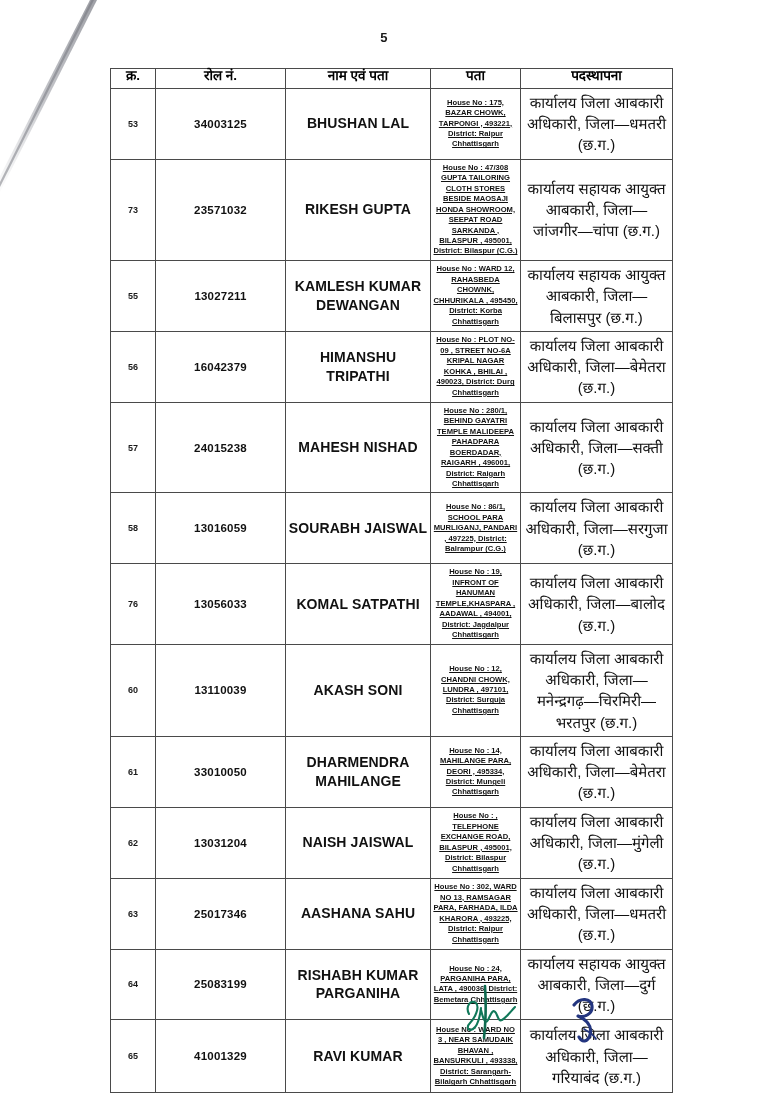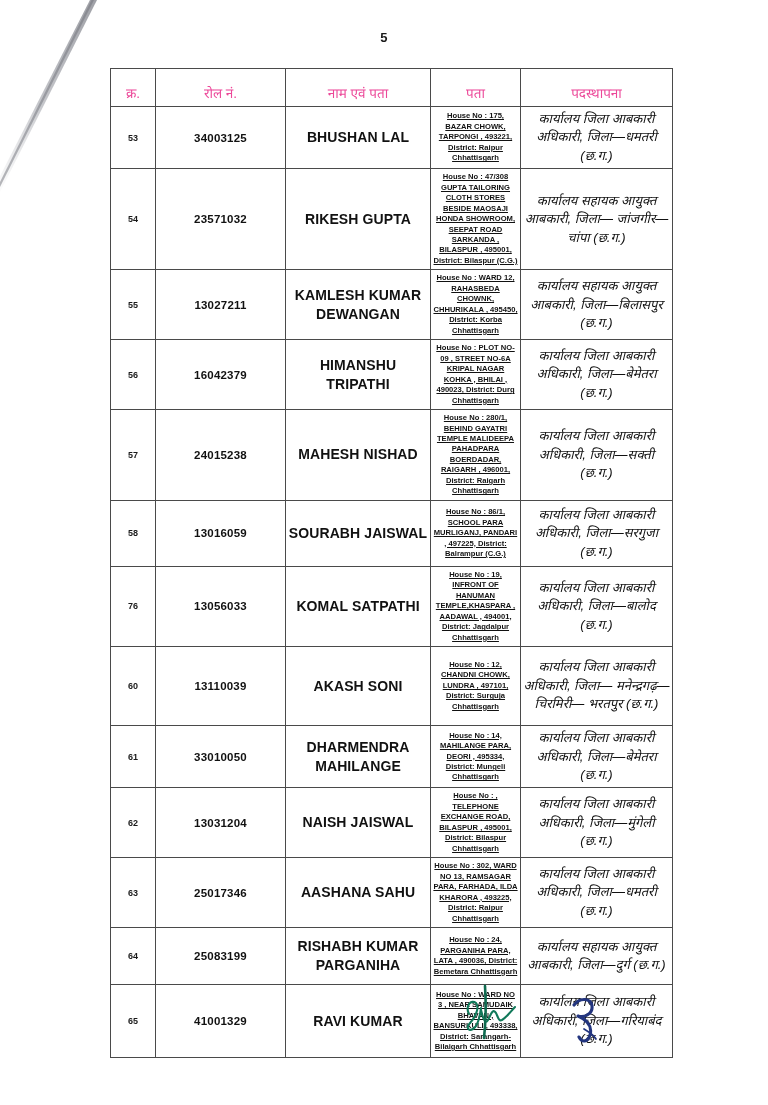--- a/index.html
+++ b/index.html
@@ -51,24 +51,24 @@
     table-layout: fixed;
   }
   #posting-table td, #posting-table th {
     border: 1px solid #4a4a4a;
     vertical-align: middle;
     padding: 3px 2px;
     text-align: center;
   }
   #posting-table thead th {
     font-size: 13.5px;
-    font-weight: 400;
-    padding: 18px 2px 4px;
+    font-weight: 700;
+    padding: 0 2px 4px;
     line-height: 1.1;
-    color: #ec4899;
+    color: #000000;
   }
 
   
   .col-sno     { width: 45px; }
   .col-roll    { width: 130px; }
   .col-name    { width: 145px; }
   .col-address { width: 90px; }
   .col-posting { width: 152px; }
 
   
@@ -99,26 +99,25 @@
   .c-address {
     font-size: 7.6px;
     font-weight: 700;
     vertical-align: top;
     padding: 3px 3px 0;
     line-height: 1.38;
     letter-spacing: 0px;
     text-decoration: underline;
   }
   .c-posting {
-    font-size: 13px;
+    font-size: 15px;
     font-weight: 500;
     vertical-align: top;
     padding: 3px 3px 0;
     line-height: 1.42;
-    font-style: italic;
   }
 
   
   tr[data-h="55"]  td { height: 49px; }
   tr[data-h="85"]  td { height: 79px; }
   tr[data-h="68"]  td { height: 62px; }
   tr[data-h="67"]  td { height: 61px; }
   tr[data-h="69"]  td { height: 63px; }
   tr[data-h="65"]  td { height: 59px; }
   tr[data-h="73"]  td { height: 67px; }
@@ -181,21 +180,21 @@
   </thead>
   <tbody>
     <tr data-h="55">
       <td class="c-sno">53</td>
       <td class="c-roll">34003125</td>
       <td class="c-name">BHUSHAN LAL</td>
       <td class="c-address">House No : 175, BAZAR CHOWK, TARPONGI , 493221, District: Raipur Chhattisgarh</td>
       <td class="c-posting">कार्यालय जिला आबकारी अधिकारी, जिला—धमतरी (छ.ग.)</td>
     </tr>
     <tr data-h="85">
-      <td class="c-sno">54</td>
+      <td class="c-sno">73</td>
       <td class="c-roll">23571032</td>
       <td class="c-name">RIKESH GUPTA</td>
       <td class="c-address">House No : 47/308 GUPTA TAILORING CLOTH STORES BESIDE MAOSAJI HONDA SHOWROOM, SEEPAT ROAD SARKANDA , BILASPUR , 495001, District: Bilaspur (C.G.)</td>
       <td class="c-posting">कार्यालय सहायक आयुक्त आबकारी, जिला— जांजगीर—चांपा (छ.ग.)</td>
     </tr>
     <tr data-h="68">
       <td class="c-sno">55</td>
       <td class="c-roll">13027211</td>
       <td class="c-name">KAMLESH KUMAR DEWANGAN</td>
       <td class="c-address">House No : WARD 12, RAHASBEDA CHOWNK, CHHURIKALA , 495450, District: Korba Chhattisgarh</td>

